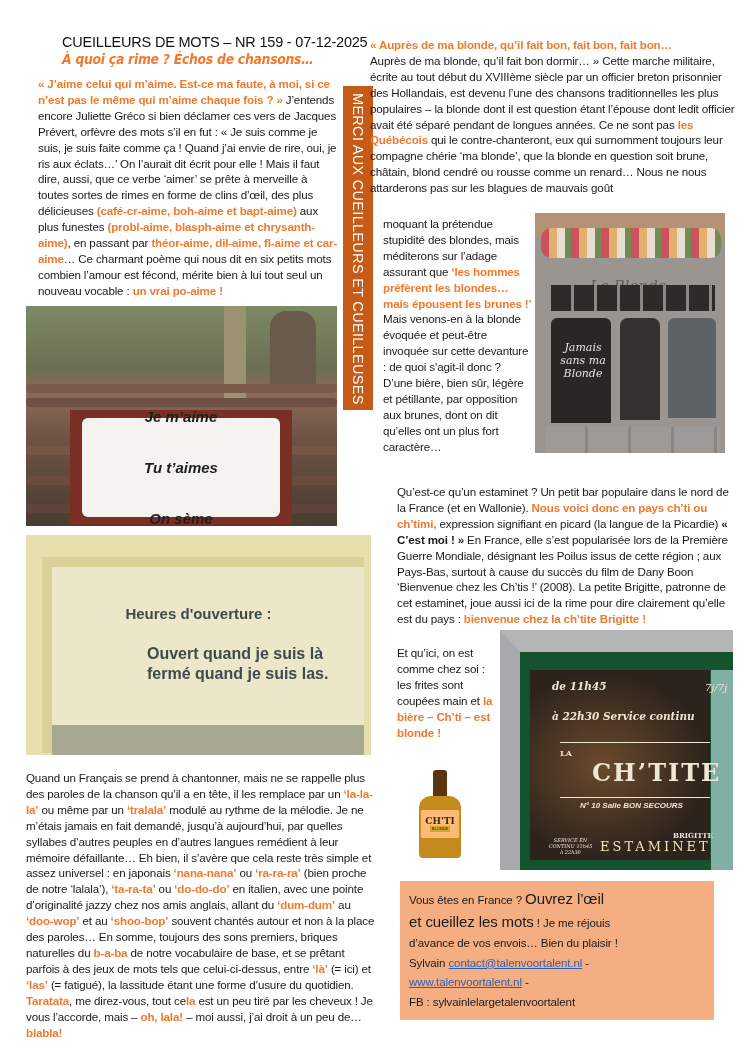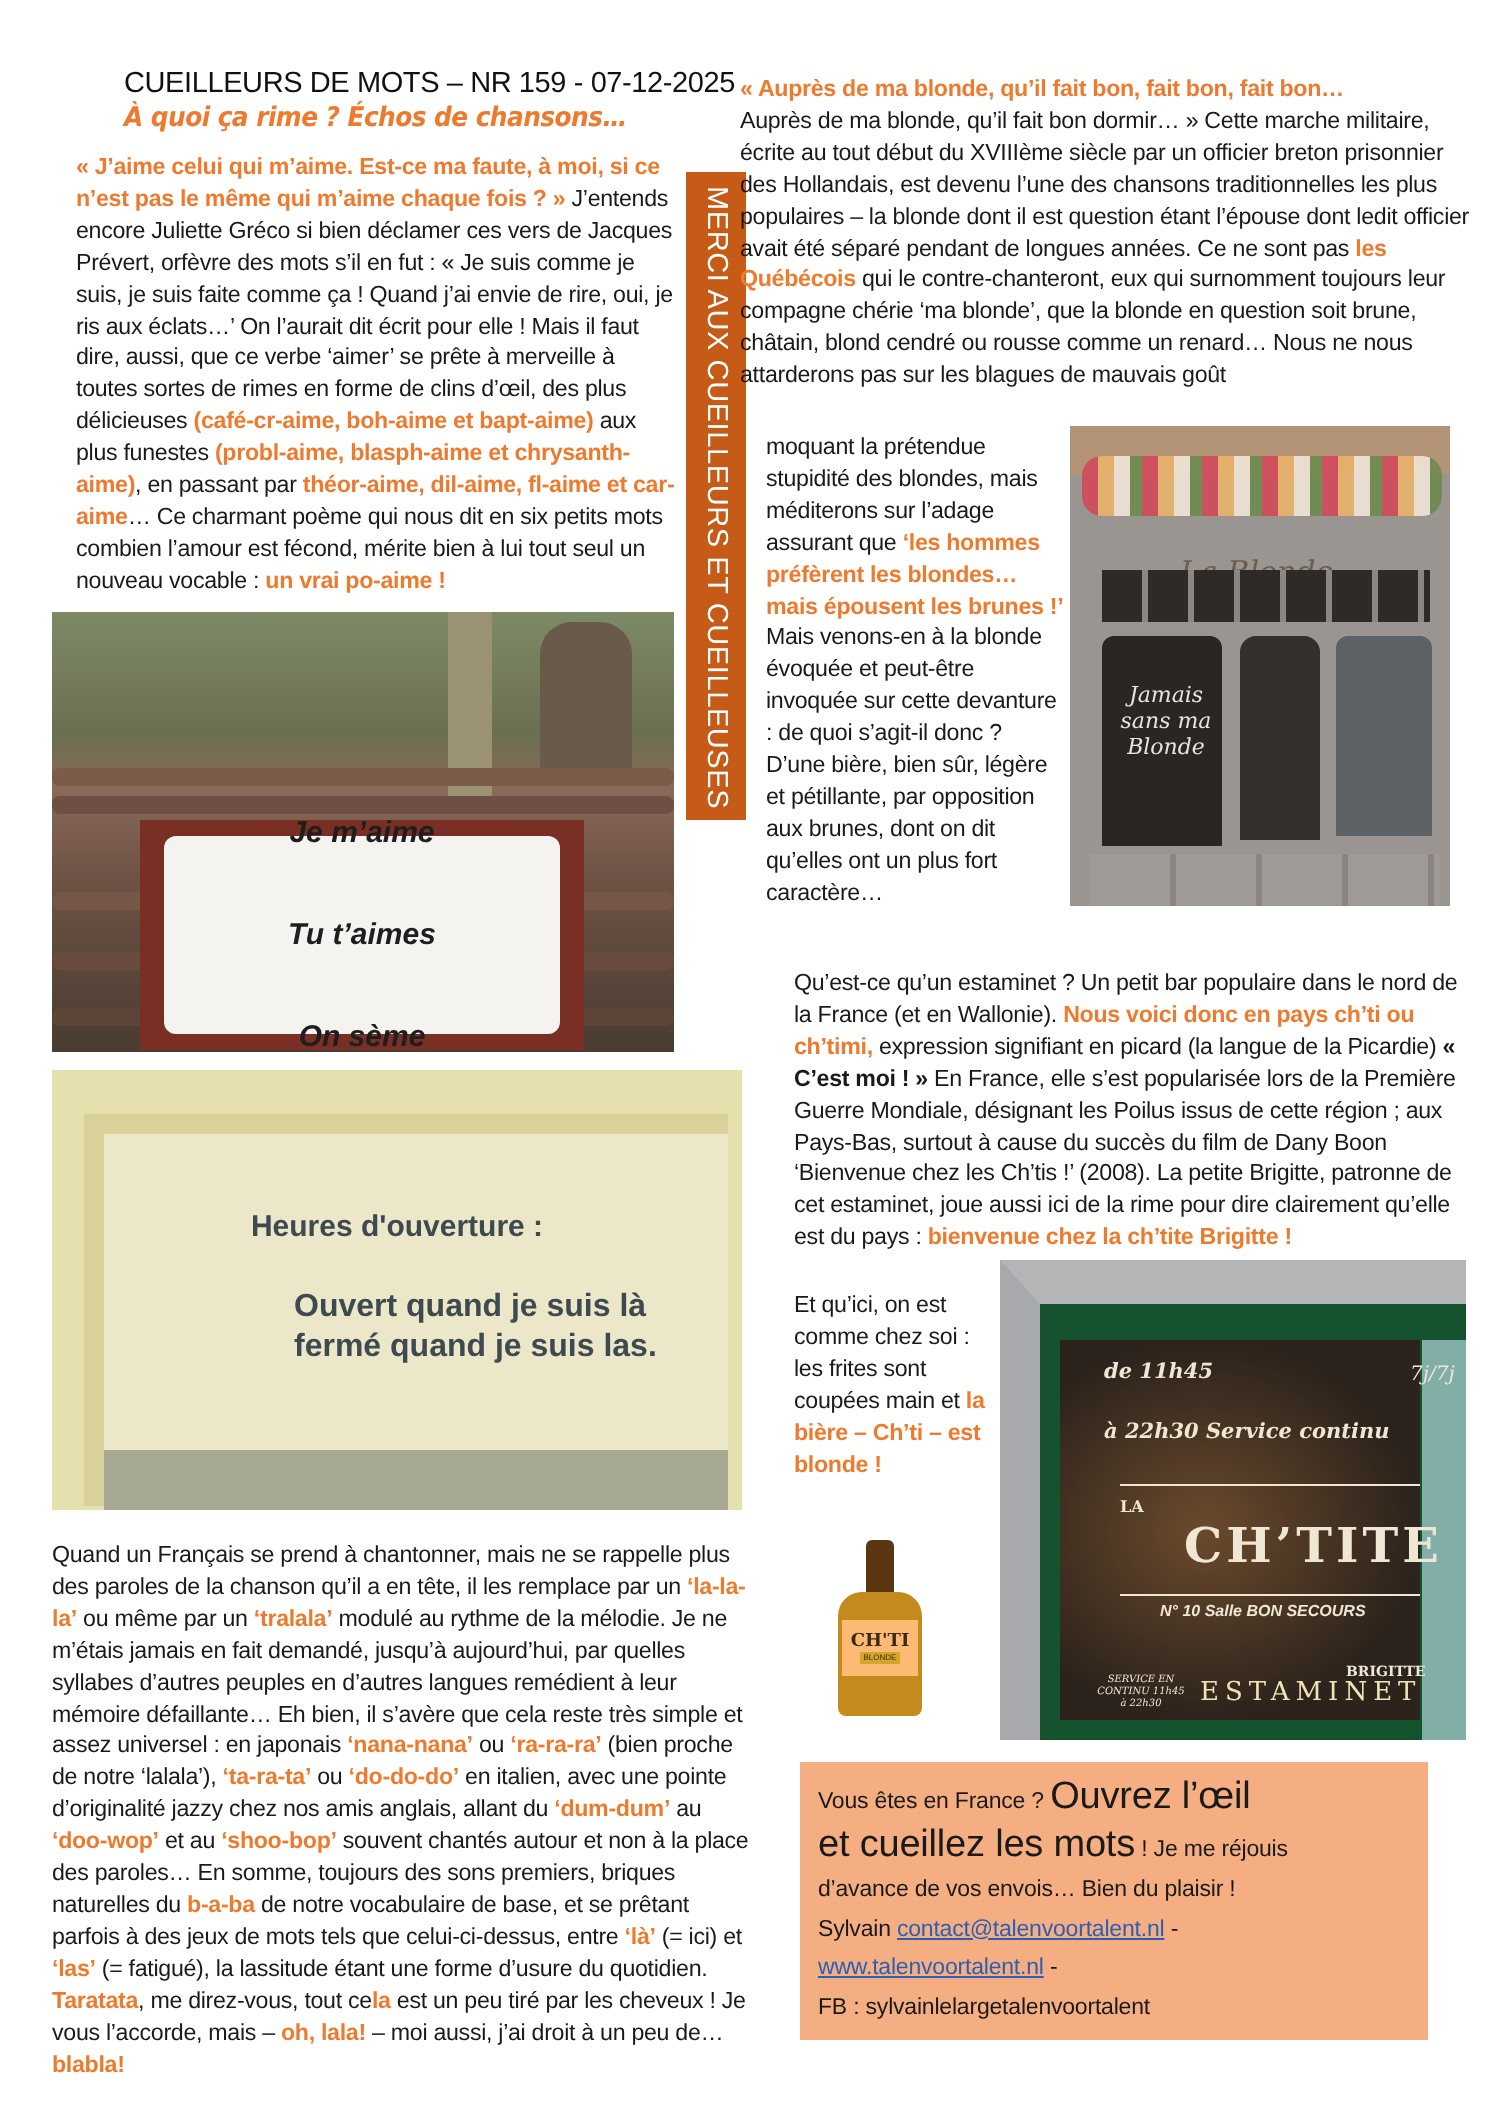--- a/index.html
+++ b/index.html
@@ -78,21 +78,21 @@
   #chtite-name { left:92px; top:128px; font-size:24px; font-weight:bold; letter-spacing:2px; }
   #chtite-brigitte { left:173px; top:157px; font-size:7px; font-weight:bold;margin-top:44px; }
   #chtite-address { left:80px; top:171px; font-size:8px; font-weight:bold; font-style:italic; font-family:"Liberation Sans",sans-serif; }
   #chtite-service { left:48px; top:207px; font-size:5px; font-style:italic; text-align:center; white-space:normal; width:45px; line-height:6px; }
   #chtite-estaminet { left:100px; top:209px; font-size:13px; letter-spacing:3px; color:#efe3b6; }
   .cht-rule { position:absolute; left:60px; height:1px; width:150px; background:#efe6d4; }
 
   
   #contact { left: 400px; top: 881px; width: 314px; height: 139px; background: #f5ae82; padding: 7px 9px; }
   #contact .small { font-size: 11.5px; }
-  #contact .big { font-size: 19px; }
+  #contact .big { font-size: 15px; }
   #contact p { font-size: 11.5px; line-height: 19.5px; letter-spacing: -0.1px; }
   #contact .l1 { line-height: 22px; }
   #contact a { color: #2b5fb5; text-decoration: underline; }
 </style>
 </head>
 <body>
 
 <div id="header-title" class="abs">CUEILLEURS DE MOTS – NR 159 - 07-12-2025</div>
 <div id="header-subtitle" class="abs">À quoi ça rime ? Échos de chansons…</div>
 

